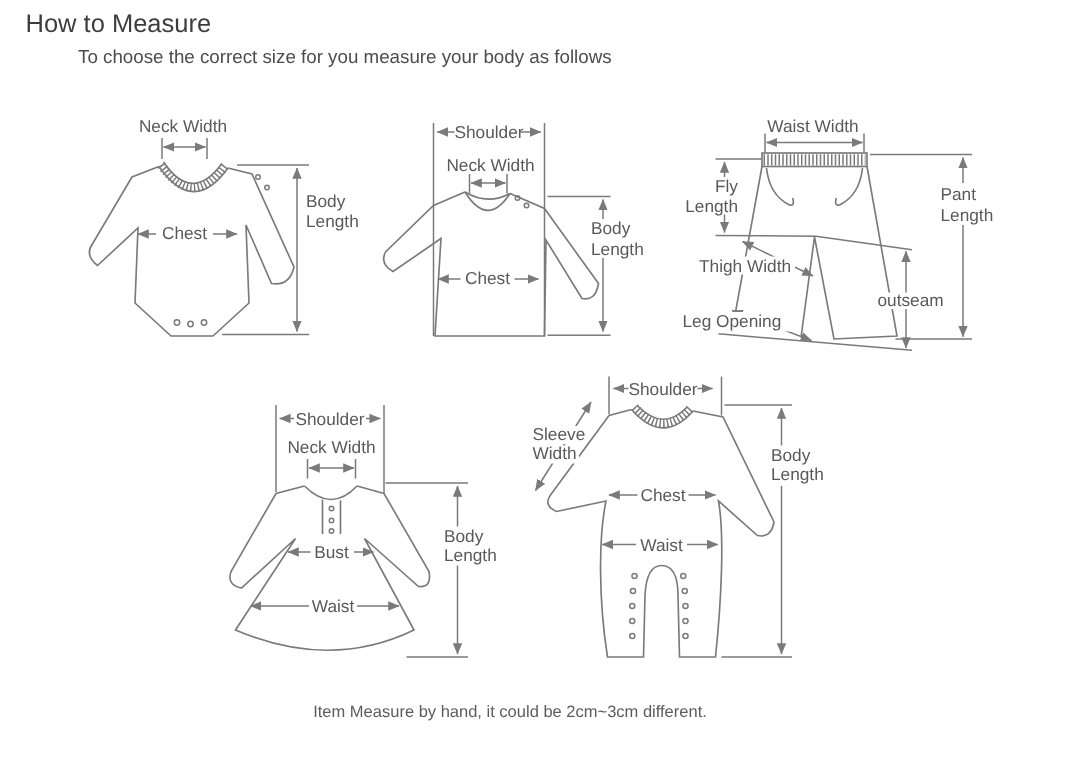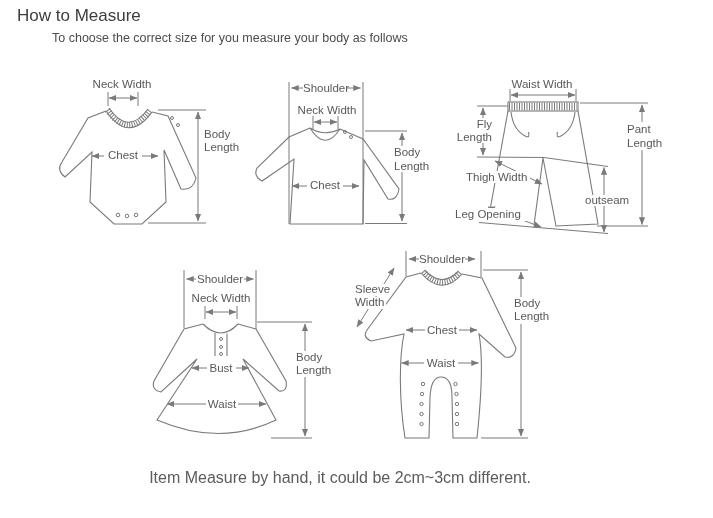--- a/index.html
+++ b/index.html
@@ -3,21 +3,21 @@
 <meta charset="utf-8">
 <style>
   :root { --line:#7a7a7a; --label:#595959; --title:#3d3d3d; }
   html,body { margin:0; padding:0; background:#ffffff; }
   .page { position:relative; width:713px; height:518px; background:#fff; overflow:hidden;
           font-family:"Liberation Sans", sans-serif; }
   .page-title { position:absolute; left:17px; top:6px; font-size:17px; line-height:20px;
                 color:var(--title); font-weight:400; }
   .page-subtitle { position:absolute; left:17px; top:31px; font-size:12.5px; color:#4c4c4c;margin-left:35px; }
   .page-footer { position:absolute; top:469px; left:0; width:680px; text-align:center;
-                 font-size:16px; color:#5c5c5c; }
+                 font-size:11px; color:#5c5c5c; }
   svg.canvas { position:absolute; left:0; top:0; }
   svg .ln { stroke:var(--line); stroke-width:1.1; fill:none; }
   svg .dim { stroke:var(--line); stroke-width:1; fill:none; }
   svg .rib { stroke:var(--line); fill:none; stroke-dasharray:1 1.5; }
   svg .dot { stroke:var(--line); stroke-width:1; fill:none; }
   svg text { font-size:11.5px; fill:var(--label); }
   svg text.mid { text-anchor:middle; }
   svg text.end { text-anchor:end; }
   svg rect.bg { fill:#ffffff; stroke:none; }
 </style>

